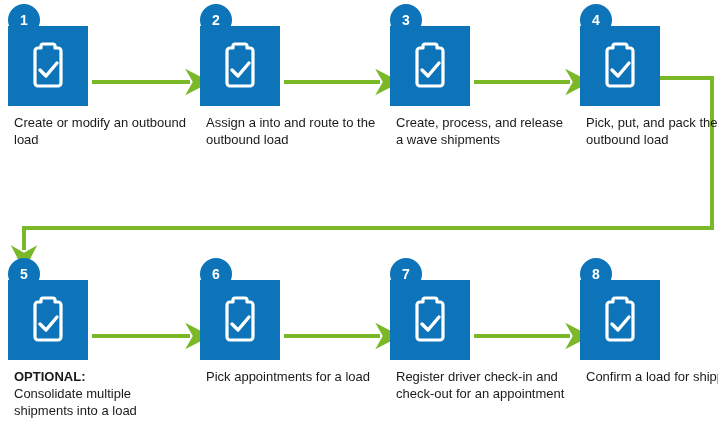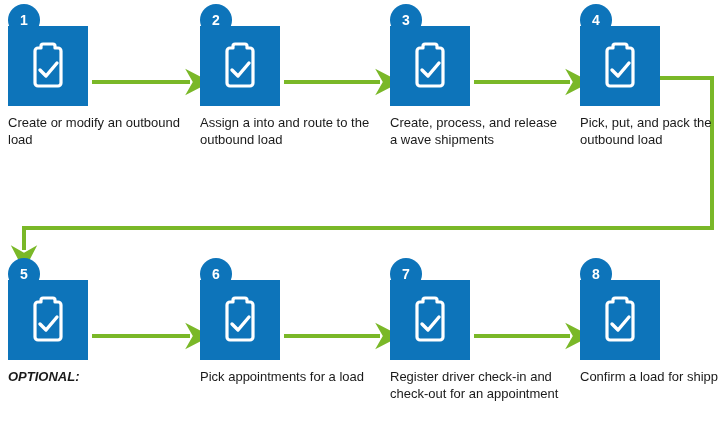--- a/index.html
+++ b/index.html
@@ -59,31 +59,30 @@
     left: 50%;
     top: 50%;
     transform: translate(-50%, -50%);
     width: 44px;
     height: 48px;
     display: block;
   }
 
   .caption {
     position: absolute;
-    left: 0px;
+    left: 6px;
     top: 110px;
     width: 172px;
     font-size: 13px;
     line-height: 17px;
     color: #1a1a1a;
   }
   .caption .optional {
     font-weight: bold;
     display: block;
-    font-style: italic;
   }
 
   
   .row-top  { top: 4px; }
   .row-bot  { top: 258px; }
 
   .col-1 { left: 8px; }
   .col-2 { left: 200px; }
   .col-3 { left: 390px; }
   .col-4 { left: 580px; }
@@ -194,20 +193,21 @@
   <div class="step row-bot col-1">
     <div class="badge">5</div>
     <div class="tile">
       <svg viewBox="0 0 44 48">
         <path d="M17 2 h10 a2 2 0 0 1 2 2 v2 h3 a3 3 0 0 1 3 3 v32 a3 3 0 0 1 -3 3 h-20 a3 3 0 0 1 -3 -3 v-32 a3 3 0 0 1 3 -3 h3 v-2 a2 2 0 0 1 2 -2 z" fill="none" stroke="#ffffff" stroke-width="3.2" stroke-linejoin="round"></path>
         <path d="M14 28 L20 34 L31 21" fill="none" stroke="#ffffff" stroke-width="3.4" stroke-linecap="round" stroke-linejoin="round"></path>
       </svg>
     </div>
     <div class="caption">
       <span class="optional">OPTIONAL:</span>
+      <span>Consolidate multiple shipments into a load</span>
     </div>
   </div>
 
   <div class="step row-bot col-2">
     <div class="badge">6</div>
     <div class="tile">
       <svg viewBox="0 0 44 48">
         <path d="M17 2 h10 a2 2 0 0 1 2 2 v2 h3 a3 3 0 0 1 3 3 v32 a3 3 0 0 1 -3 3 h-20 a3 3 0 0 1 -3 -3 v-32 a3 3 0 0 1 3 -3 h3 v-2 a2 2 0 0 1 2 -2 z" fill="none" stroke="#ffffff" stroke-width="3.2" stroke-linejoin="round"></path>
         <path d="M14 28 L20 34 L31 21" fill="none" stroke="#ffffff" stroke-width="3.4" stroke-linecap="round" stroke-linejoin="round"></path>
       </svg>

